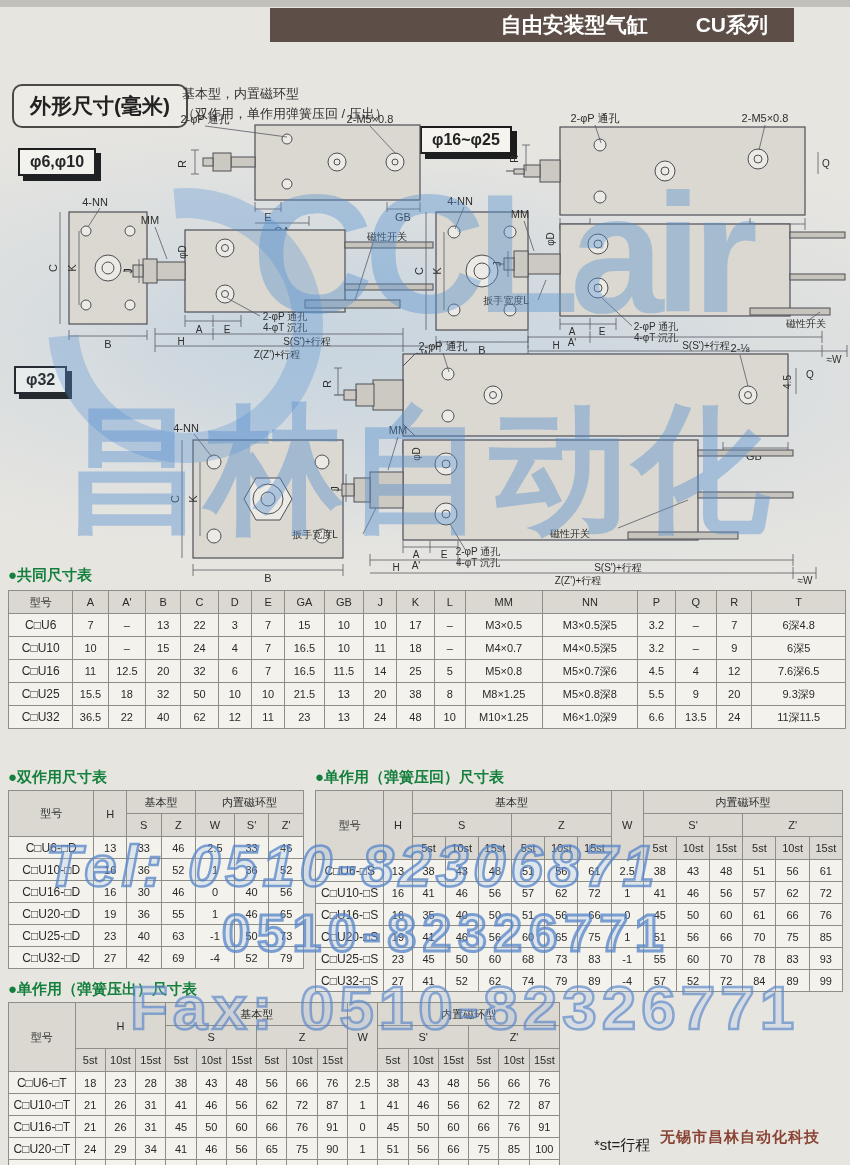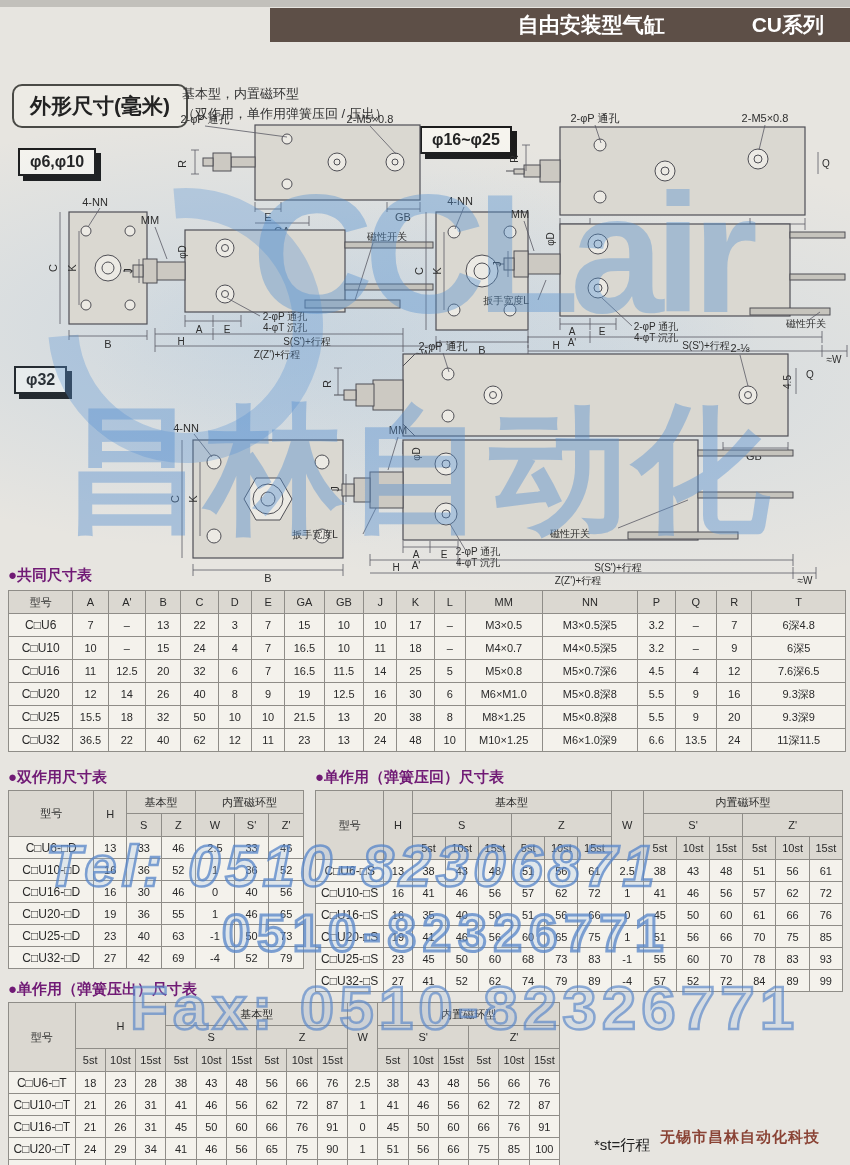--- a/index.html
+++ b/index.html
@@ -1,23 +1,23 @@
 <!DOCTYPE html>
 <html><head>
 <meta charset="utf-8">
 <style>
   html,body{margin:0;padding:0;}
   body{width:850px;height:1165px;position:relative;overflow:hidden;
        font-family:"Liberation Sans",sans-serif;background:#e7e5e0;}
   .abs{position:absolute;}
   
   .top-strip{left:0;top:0;width:850px;height:7px;background:#c2c0bb;}
-  .header-bar{left:270px;top:8px;width:580px;height:34px;background:#5d4f47;
+  .header-bar{left:270px;top:8px;width:524px;height:34px;background:#5d4f47;
       color:#fff;display:flex;align-items:center;justify-content:flex-end;
-      gap:87px;padding-right:26px;box-sizing:border-box;font-size:21px;font-weight:bold;}
+      gap:48px;padding-right:26px;box-sizing:border-box;font-size:21px;font-weight:bold;}
   
   .dim-title-box{left:12px;top:84px;padding:6px 16px;border:2px solid #4a4a46;
       border-radius:10px;font-size:21px;font-weight:bold;color:#222;
       background:rgba(242,240,234,.55);}
   .subtitle{left:182px;top:84px;font-size:13px;color:#333;line-height:1.55;}
   
   .size-badge{background:#f6f4ee;border:2px solid #1c1c1c;box-shadow:5px 5px 0 #1b1b1b;
       font-size:16px;font-weight:bold;color:#222;padding:3px 10px;}
   .badge-small{left:18px;top:148px;}
   .badge-mid{left:420px;top:126px;}
@@ -45,21 +45,21 @@
       color:rgba(86,144,208,.40);z-index:40;}
   .wm-cn{left:64px;top:378px;font-size:138px;letter-spacing:4px;
       color:rgba(86,144,208,.42);z-index:40;}
   .wm-tel1{left:46px;top:832px;font-size:58px;letter-spacing:5px;
       color:rgba(150,185,230,.22);font-style:italic;-webkit-text-stroke:2.5px rgba(86,132,200,.75);}
   .wm-tel2{left:222px;top:904px;font-size:51px;letter-spacing:7px;
       color:rgba(150,185,230,.22);-webkit-text-stroke:3px rgba(86,132,200,.75);}
   .wm-fax{left:130px;top:972px;font-size:62px;letter-spacing:5px;
       color:rgba(150,185,230,.20);-webkit-text-stroke:2.5px rgba(86,132,200,.65);}
   
-  .tbl-title{font-size:15px;font-weight:bold;color:#701a75;z-index:10;}
+  .tbl-title{font-size:15px;font-weight:bold;color:#15803d;z-index:10;}
   table{position:absolute;border-collapse:collapse;table-layout:fixed;
       background:#f4f2ec;z-index:10;}
   th,td{border:1px solid #8f8d88;text-align:center;font-size:11px;padding:0;
       color:#2a2a2a;overflow:hidden;white-space:nowrap;}
   thead th{background:#dbd8d1;font-weight:normal;height:22px;}
   tbody td{height:21px;background:#f4f2ec;}
   .t-common tbody td{height:22px;}
   td:first-child{font-size:12px;}
   
   .footnote{font-size:15px;color:#222;z-index:60;}
@@ -425,40 +425,20 @@
         <td>25</td>
         <td>5</td>
         <td>M5×0.8</td>
         <td>M5×0.7深6</td>
         <td>4.5</td>
         <td>4</td>
         <td>12</td>
         <td>7.6深6.5</td>
       </tr>
       <tr>
-        <td>C□U20</td>
-        <td>12</td>
-        <td>14</td>
-        <td>26</td>
-        <td>40</td>
-        <td>8</td>
-        <td>9</td>
-        <td>19</td>
-        <td>12.5</td>
-        <td>16</td>
-        <td>30</td>
-        <td>6</td>
-        <td>M6×M1.0</td>
-        <td>M5×0.8深8</td>
-        <td>5.5</td>
-        <td>9</td>
-        <td>16</td>
-        <td>9.3深8</td>
-      </tr>
-      <tr>
         <td>C□U25</td>
         <td>15.5</td>
         <td>18</td>
         <td>32</td>
         <td>50</td>
         <td>10</td>
         <td>10</td>
         <td>21.5</td>
         <td>13</td>
         <td>20</td>

